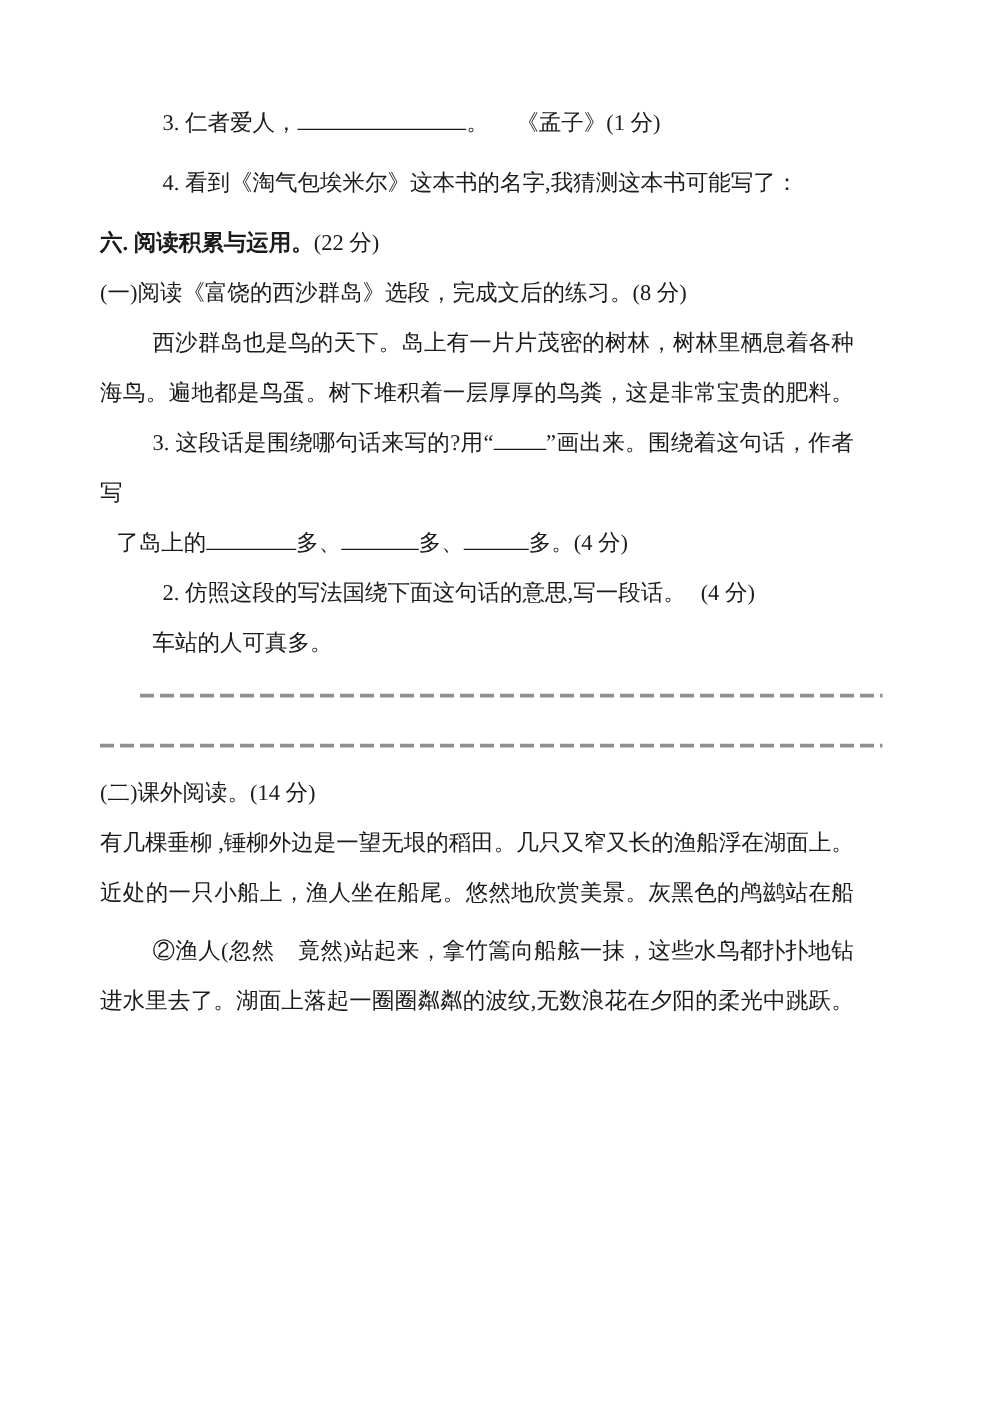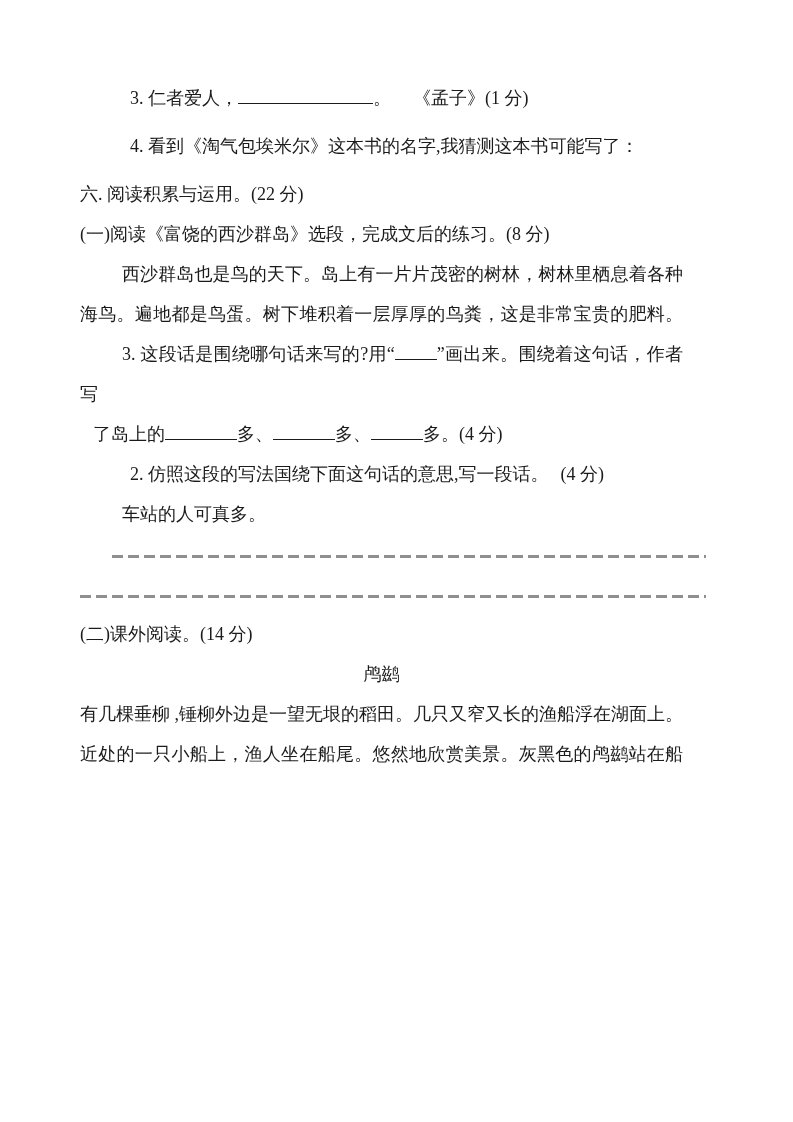--- a/index.html
+++ b/index.html
@@ -11,21 +11,21 @@
     padding:78px 75px 0 80px;
     font-family:"Liberation Serif","DejaVu Serif",serif;
     font-size:18px;
     color:#1b1b1b;
   }
   .row{line-height:40px;white-space:nowrap;}
   .fill{white-space:normal;text-align:justify;text-align-last:justify;}
   .ind{text-indent:42px;}
   .ind-num{text-indent:50px;}
   .ind-sm{text-indent:13px;}
-  .bold{font-weight:normal;}
+  .bold{font-weight:bold;}
   .center{text-align:center;}
   .mt8{margin-top:8px;}
   .mt6{margin-top:6px;}
   .blank{
     display:inline-block;
     border-bottom:1px solid #1b1b1b;
     height:17px;
     vertical-align:baseline;
   }
   .src-gap{margin-left:22px;}
@@ -73,22 +73,25 @@
 
   <div class="dash-row">
       <div class="dash indented"></div>
     </div>
   <div class="dash-row">
       <div class="dash"></div>
     </div>
 
   <div class="row"><span>(二)课外阅读。</span><span>(14 分)</span></div>
 
-  <div class="row center">鸬鹚</div>
 
   <div>
     <div class="row fill">有几棵垂柳 ,锤柳外边是一望无垠的稻田。几只又窄又长的渔船浮在湖面上。</div>
     <div class="row fill">近处的一只小船上，渔人坐在船尾。悠然地欣赏美景。灰黑色的鸬鹚站在船</div>
   </div>
 
+  <div class="mt6">
+    <div class="row fill ind">②渔人(忽然　竟然)站起来，拿竹篙向船舷一抹，这些水鸟都扑扑地钻</div>
+    <div class="row fill">进水里去了。湖面上落起一圈圈粼粼的波纹,无数浪花在夕阳的柔光中跳跃。</div>
+  </div>
 
 
 </div>
 
 </body></html>

